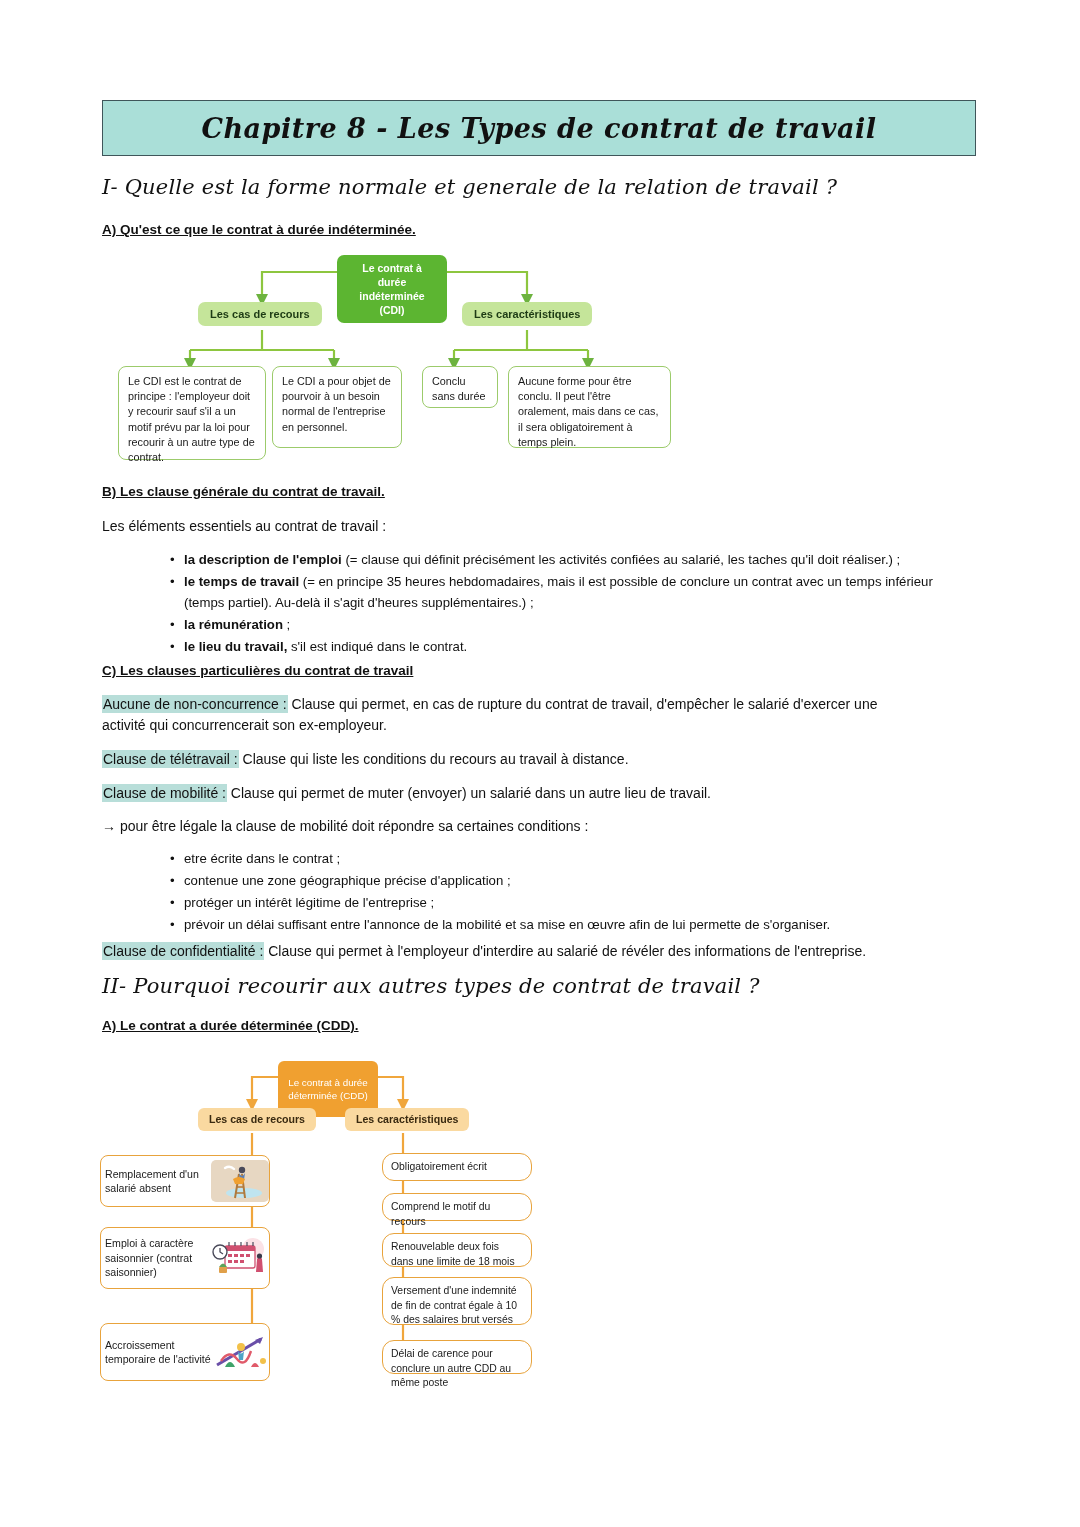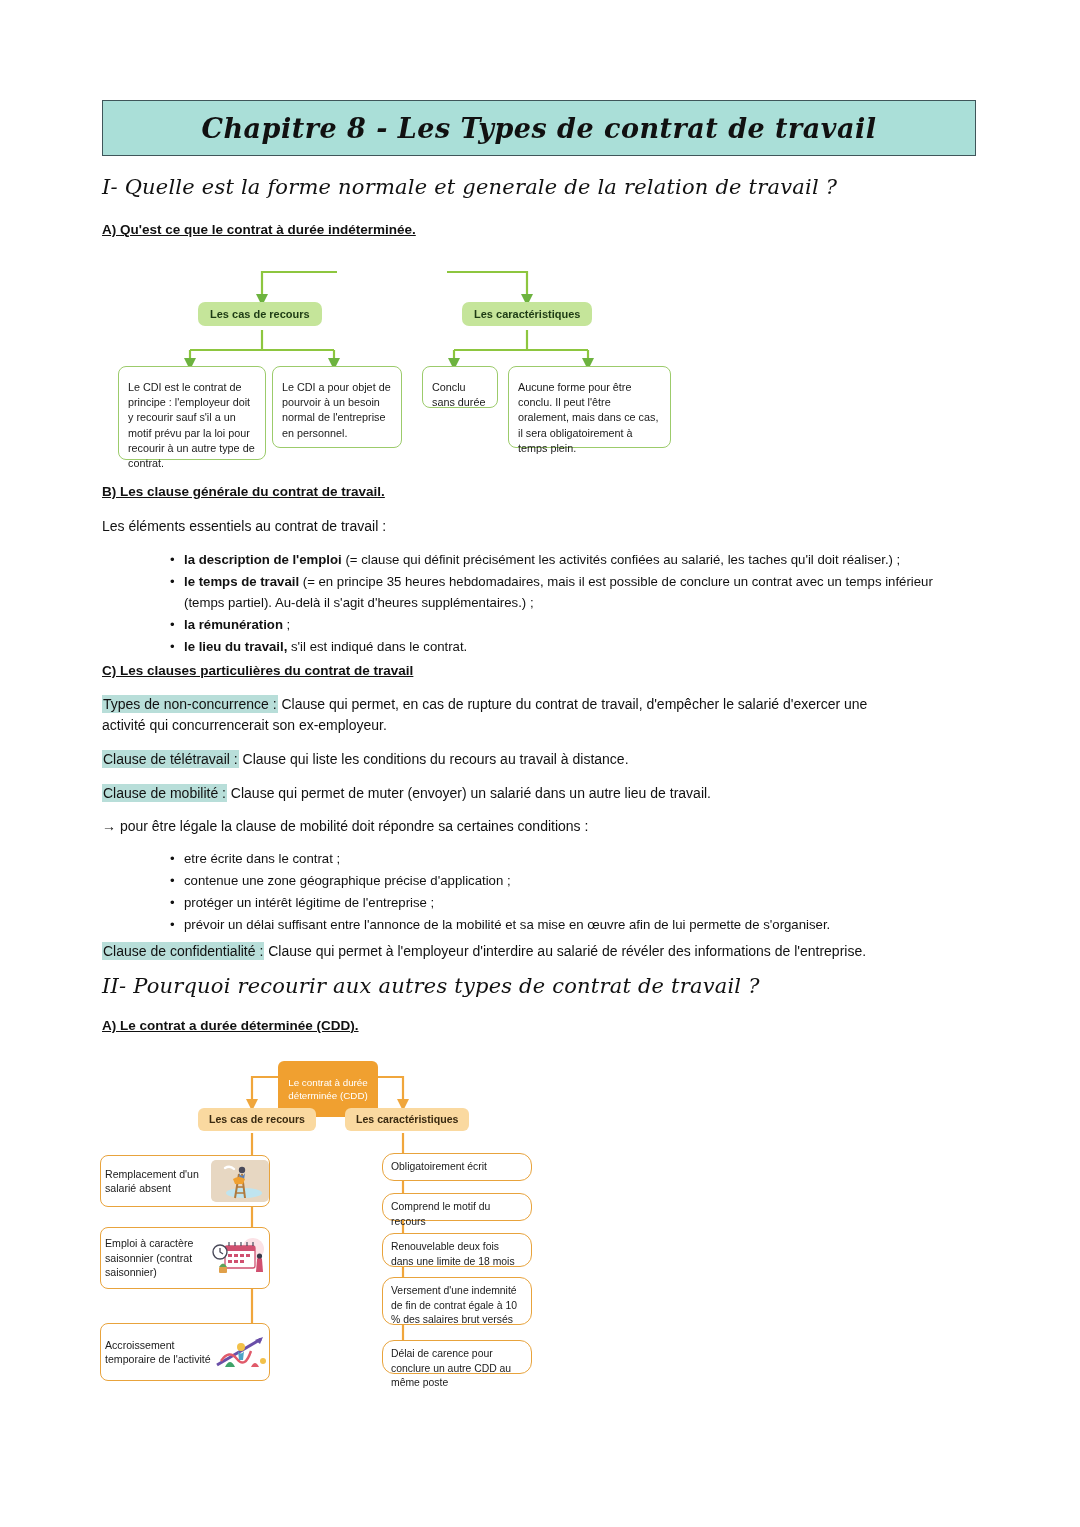--- a/index.html
+++ b/index.html
@@ -141,21 +141,21 @@
     white-space: nowrap;
   }
   .leaf-green {
     position: absolute;
     border: 1.2px solid #9ccb6b;
     border-radius: 8px;
     background: #ffffff;
     color: #1a1a1a;
     font-size: 10.8px;
     line-height: 15.2px;
-    padding: 13px 9px;
+    padding: 7px 9px;
     box-sizing: border-box;
   }
 
   
   .diagram-cdd {
     position: absolute;
     left: 100px;
     top: 1055px;
     width: 600px;
     height: 330px;
@@ -256,20 +256,21 @@
       <g fill="#6db33f">
         <polygon points="160,56 154,44 166,44"></polygon>
         <polygon points="425,56 419,44 431,44"></polygon>
         <polygon points="88,120 82,108 94,108"></polygon>
         <polygon points="232,120 226,108 238,108"></polygon>
         <polygon points="352,120 346,108 358,108"></polygon>
         <polygon points="486,120 480,108 492,108"></polygon>
       </g>
     </svg>
 
+    <div class="node-root-green" style="left:235px; top:5px; width:110px;">Le contrat à durée indéterminée (CDI)</div>
 
     <div class="node-mid-green" style="left:96px; top:52px;">Les cas de recours</div>
 
     <div class="node-mid-green" style="left:360px; top:52px;">Les caractéristiques</div>
 
     <div class="leaf-green" style="left:16px; top:116px; width:148px; height:94px;">Le CDI est le contrat de principe : l'employeur doit y recourir sauf s'il a un motif prévu par la loi pour recourir à un autre type de contrat.</div>
 
     <div class="leaf-green" style="left:170px; top:116px; width:130px; height:82px;">Le CDI a pour objet de pourvoir à un besoin normal de l'entreprise en personnel.</div>
 
     <div class="leaf-green" style="left:320px; top:116px; width:76px; height:42px;">Conclu sans durée</div>
@@ -292,21 +293,21 @@
       <b> la rémunération</b><span> ;</span>
     </li>
     <li>
       <b> le lieu du travail,</b><span> s'il est indiqué dans le contrat.</span>
     </li>
   </ul>
 
   <div class="sub-heading" style="left:102px; top:663px;">C) Les clauses particulières du contrat de travail</div>
 
   <div class="para" style="left:102px; top:694px; width:805px;">
-    <span class="hl">Types de non-concurrence :</span><span> Clause qui permet, en cas de rupture du contrat de travail, d'empêcher le salarié d'exercer une activité qui concurrencerait son ex-employeur.</span>
+    <span class="hl">Aucune de non-concurrence :</span><span> Clause qui permet, en cas de rupture du contrat de travail, d'empêcher le salarié d'exercer une activité qui concurrencerait son ex-employeur.</span>
   </div>
 
   <div class="para" style="left:102px; top:749px; width:805px;">
     <span class="hl">Clause de télétravail :</span><span> Clause qui liste les conditions du recours au travail à distance.</span>
   </div>
 
   <div class="para" style="left:102px; top:783px; width:805px;">
     <span class="hl">Clause de mobilité :</span><span> Clause qui permet de muter (envoyer) un salarié dans un autre lieu de travail.</span>
   </div>
 

